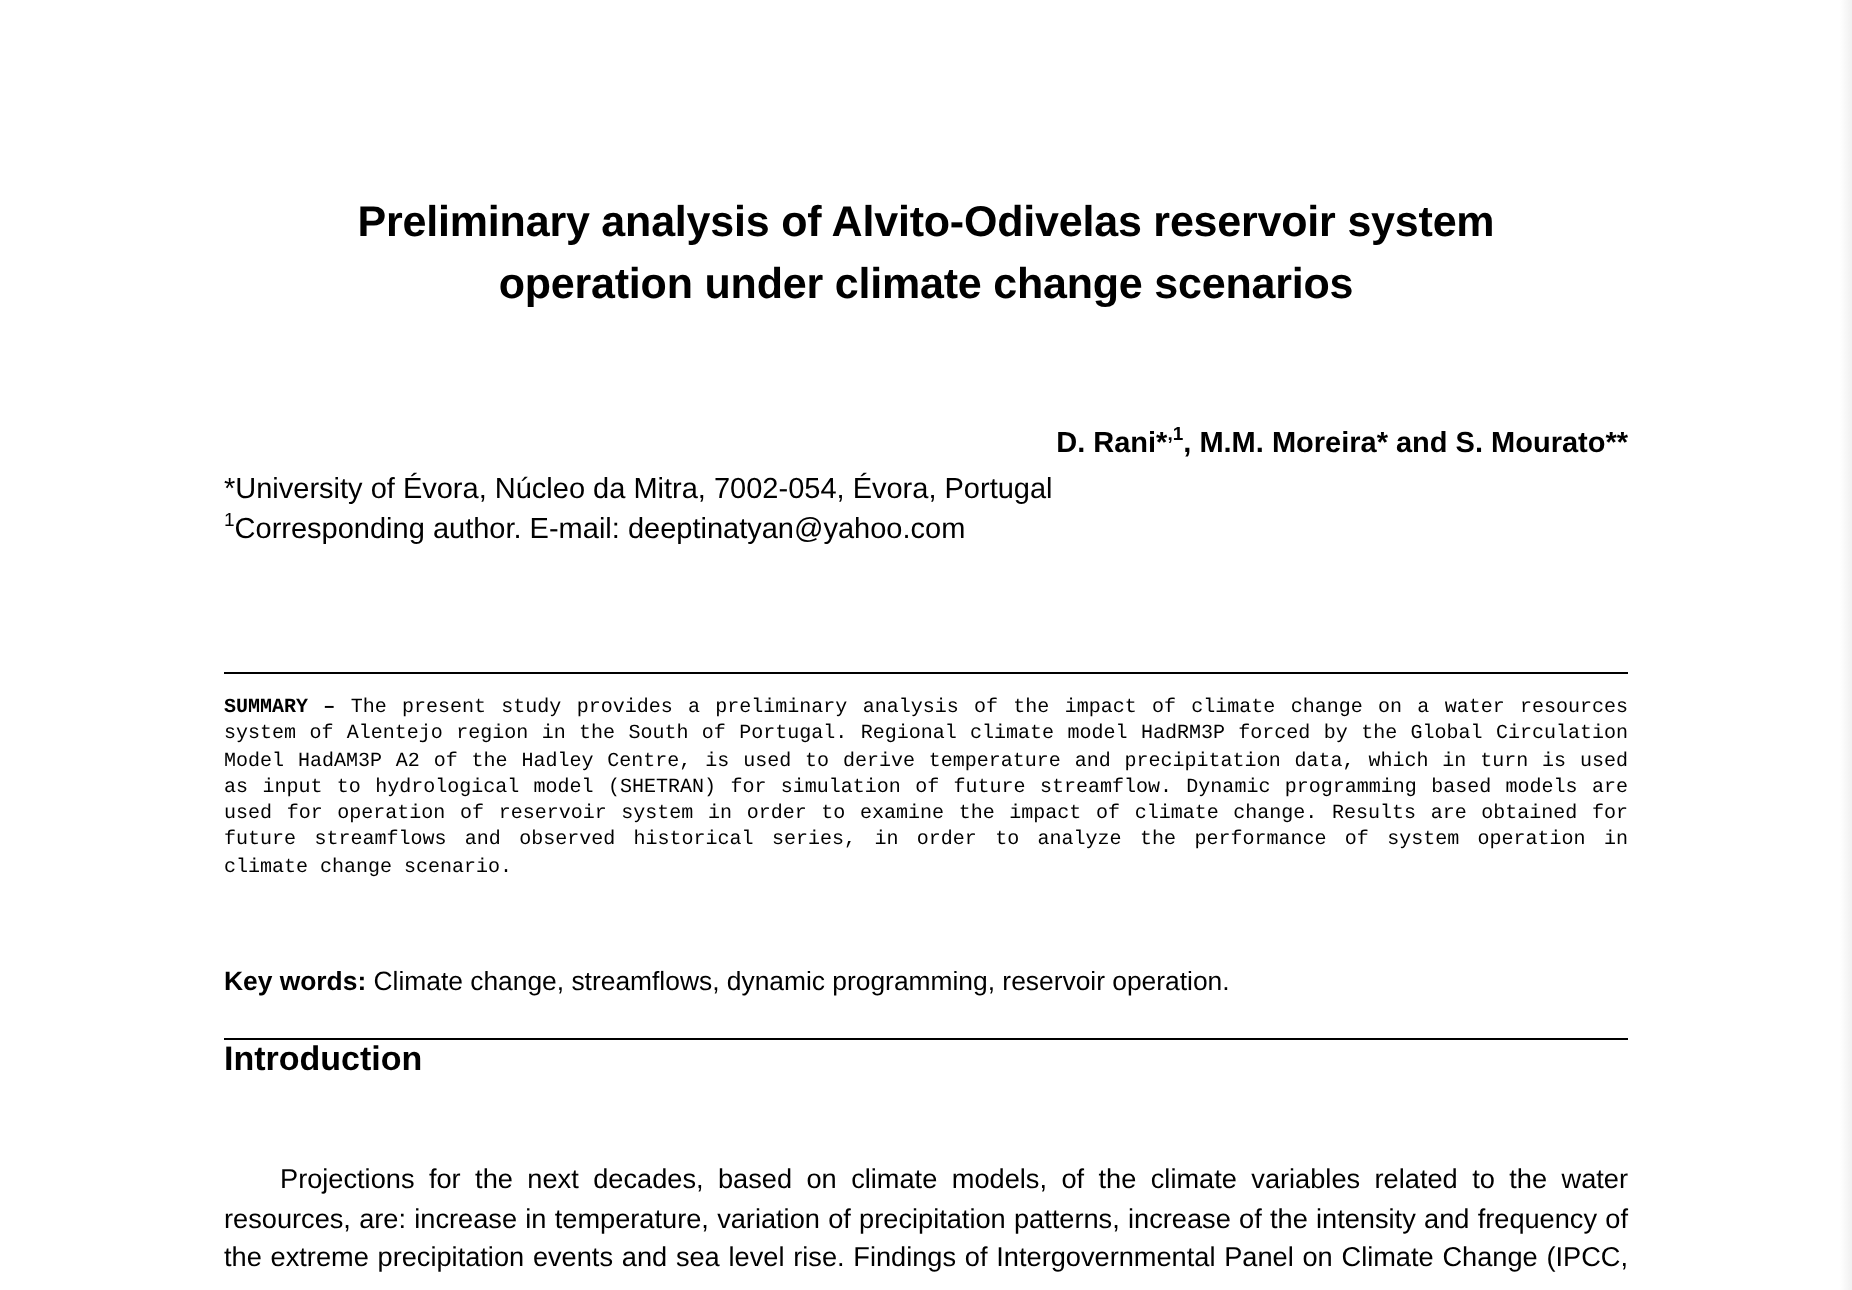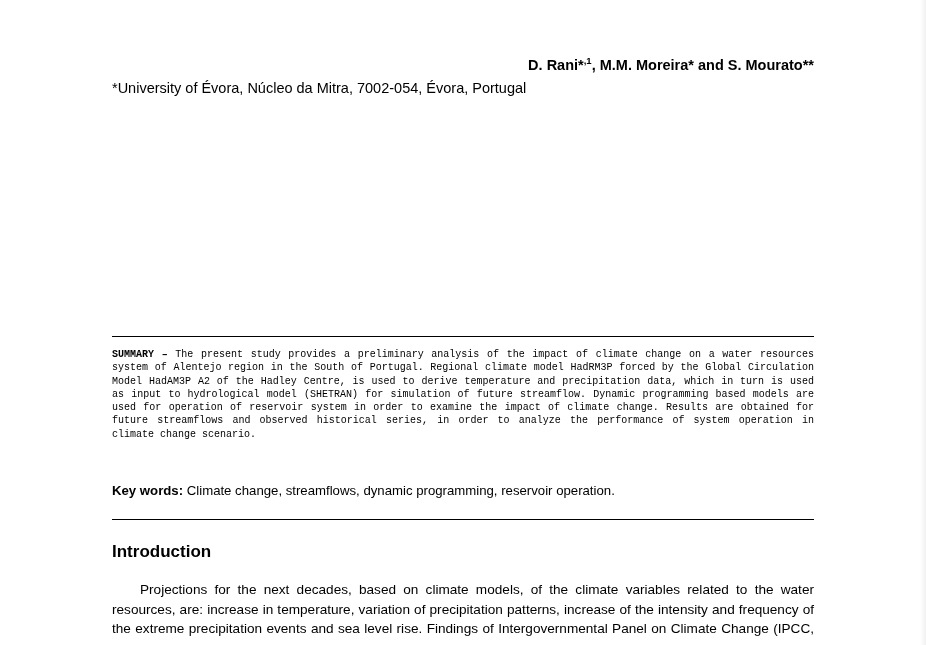--- a/index.html
+++ b/index.html
@@ -86,21 +86,21 @@
     left: 112px;
     top: 482px;
     width: 702px;
     font-size: 13.2px;
     line-height: 1.33;
   }
   .keywords b { font-weight: bold; }
   .section-heading {
     position: absolute;
     left: 112px;
-    top: 542px;
+    top: 520px;
     font-size: 17px;
     font-weight: bold;
   }
   .body-text {
     position: absolute;
     left: 112px;
     top: 580px;
     width: 702px;
     font-size: 13.6px;
     line-height: 1.45;
@@ -126,27 +126,32 @@
     height: 645px;
     background: linear-gradient(to right, rgba(0,0,0,0.0), rgba(0,0,0,0.06));
   }
 </style>
 </head>
 <body>
 
 <div class="page">
 
   <div class="content">
+    <h1 class="title">
+      <span>Preliminary analysis of Alvito-Odivelas reservoir system</span>
+      <span class="line2">operation under climate change scenarios</span>
+    </h1>
 
     <div class="authors">
       <span>D. Rani*<sup>,1</sup>, M.M. Moreira* and S. Mourato**</span>
     </div>
 
     <div class="affiliations">
       <div>*University of Évora, Núcleo da Mitra, 7002-054, Évora, Portugal</div>
+      <div><sup>1</sup>Corresponding author. E-mail: deeptinatyan@yahoo.com</div>
     </div>
   </div>
 
   <hr class="rule rule-top">
 
   <div class="abstract">
     <b>SUMMARY –</b><span> The present study provides a preliminary analysis of the impact of climate change on a water resources system of Alentejo region in the South of Portugal. Regional climate model HadRM3P forced by the Global Circulation Model HadAM3P A2 of the Hadley Centre, is used to derive temperature and precipitation data, which in turn is used as input to hydrological model (SHETRAN) for simulation of future streamflow. Dynamic programming based models are used for operation of reservoir system in order to examine the impact of climate change. Results are obtained for future streamflows and observed historical series, in order to analyze the performance of system operation in climate change scenario.</span>
   </div>
 
   <div class="keywords">

